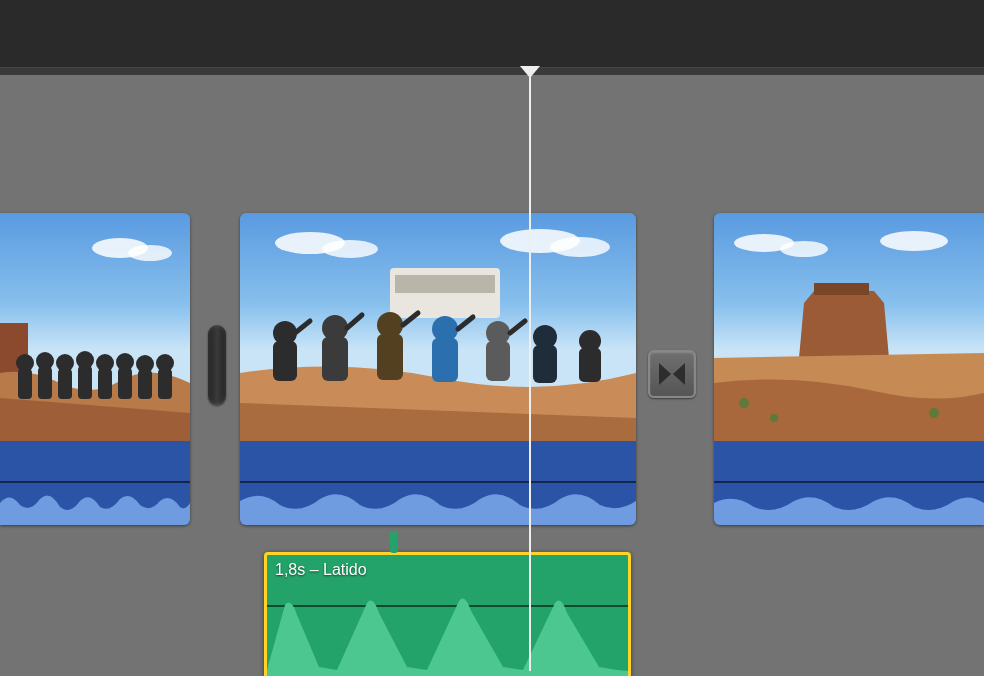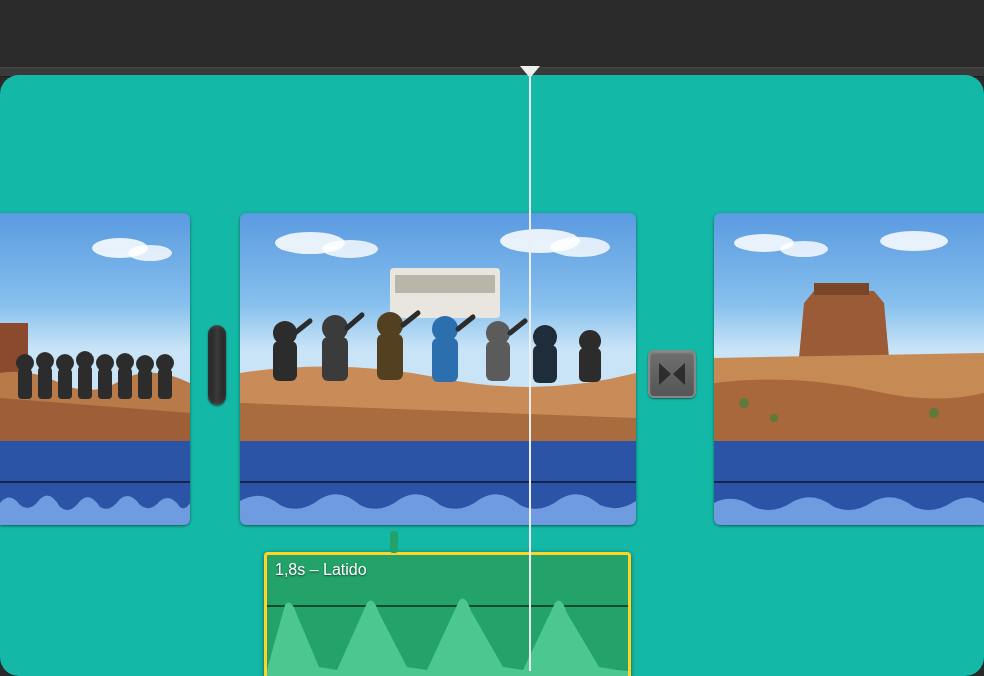--- a/index.html
+++ b/index.html
@@ -22,22 +22,21 @@
     position: absolute;
     left: 0; right: 0; top: 67px; height: 8px;
     background: #3a3a3a;
     border-top: 1px solid #464646;
     border-bottom: 1px solid #1f1f1f;
   }
 
   .timeline-area {
     position: absolute;
     left: 0; right: 0; top: 75px; bottom: 0;
-    background: #14b8a6;
-    border-radius: 19px;
+    background: #737373;
   }
 
   
   .playhead-caret {
     position: absolute;
     top: 66px;
     left: 530px;
     transform: translateX(-50%);
     width: 0; height: 0;
     border-left: 10px solid transparent;

